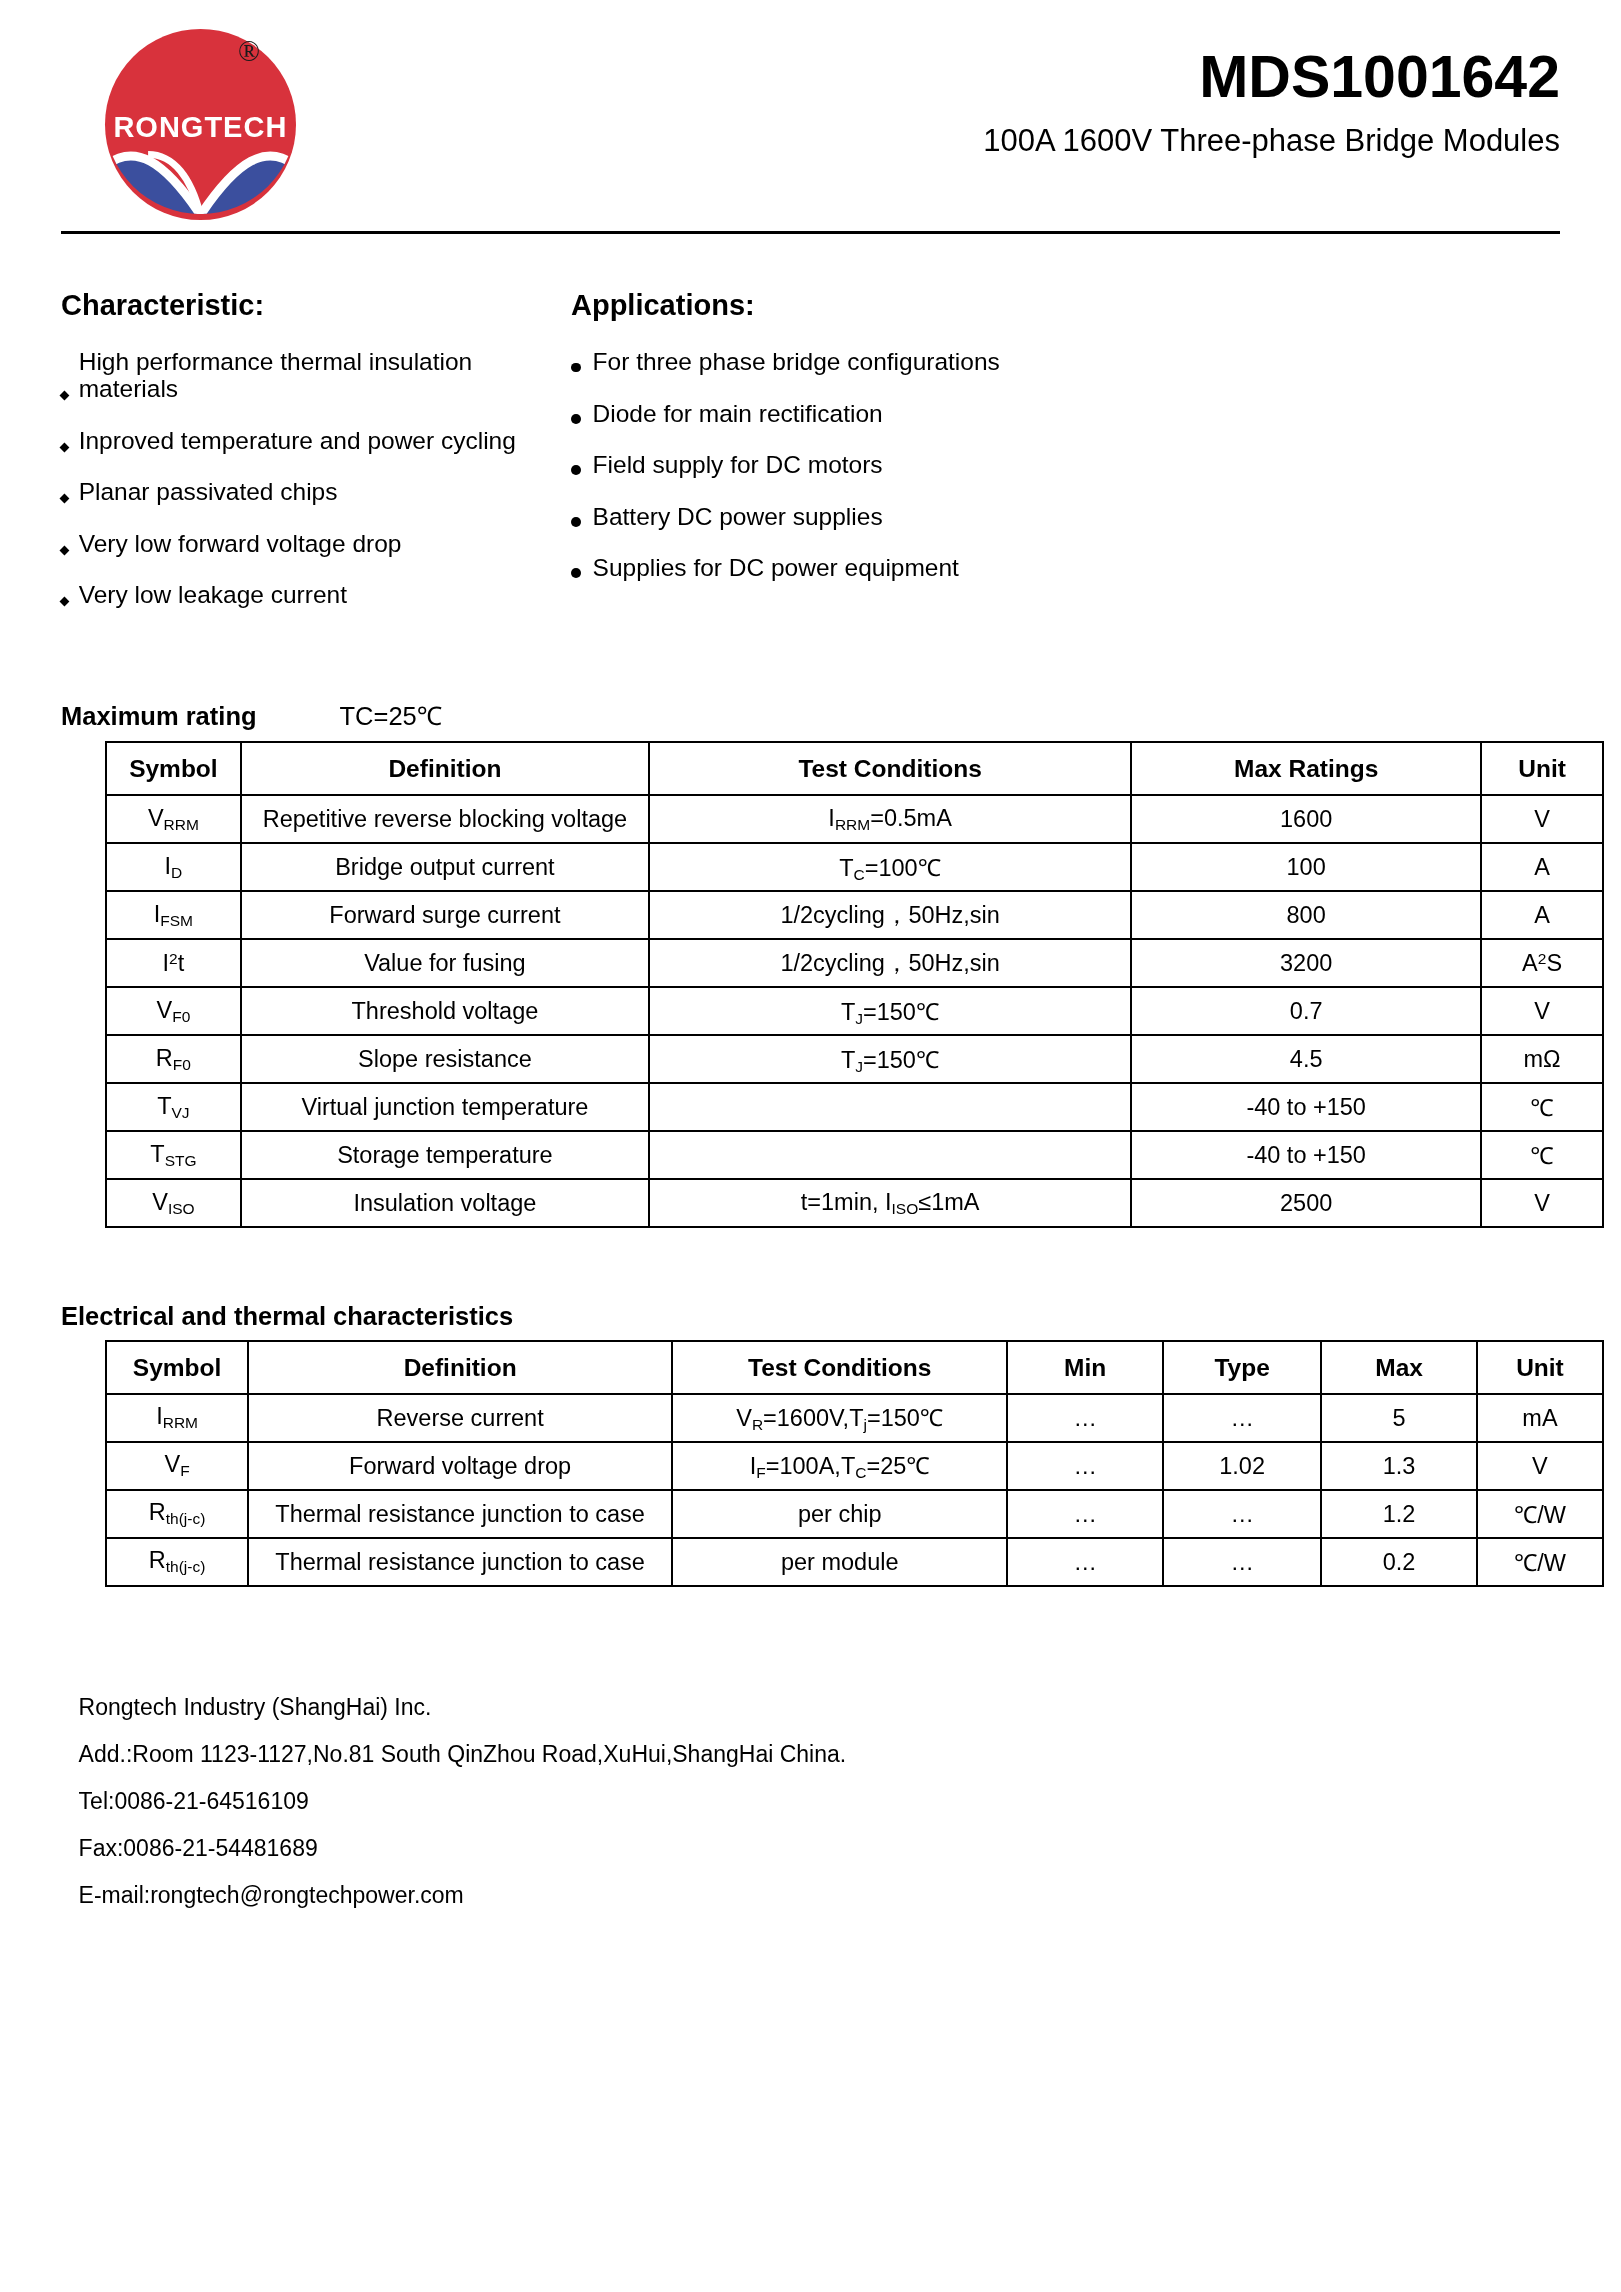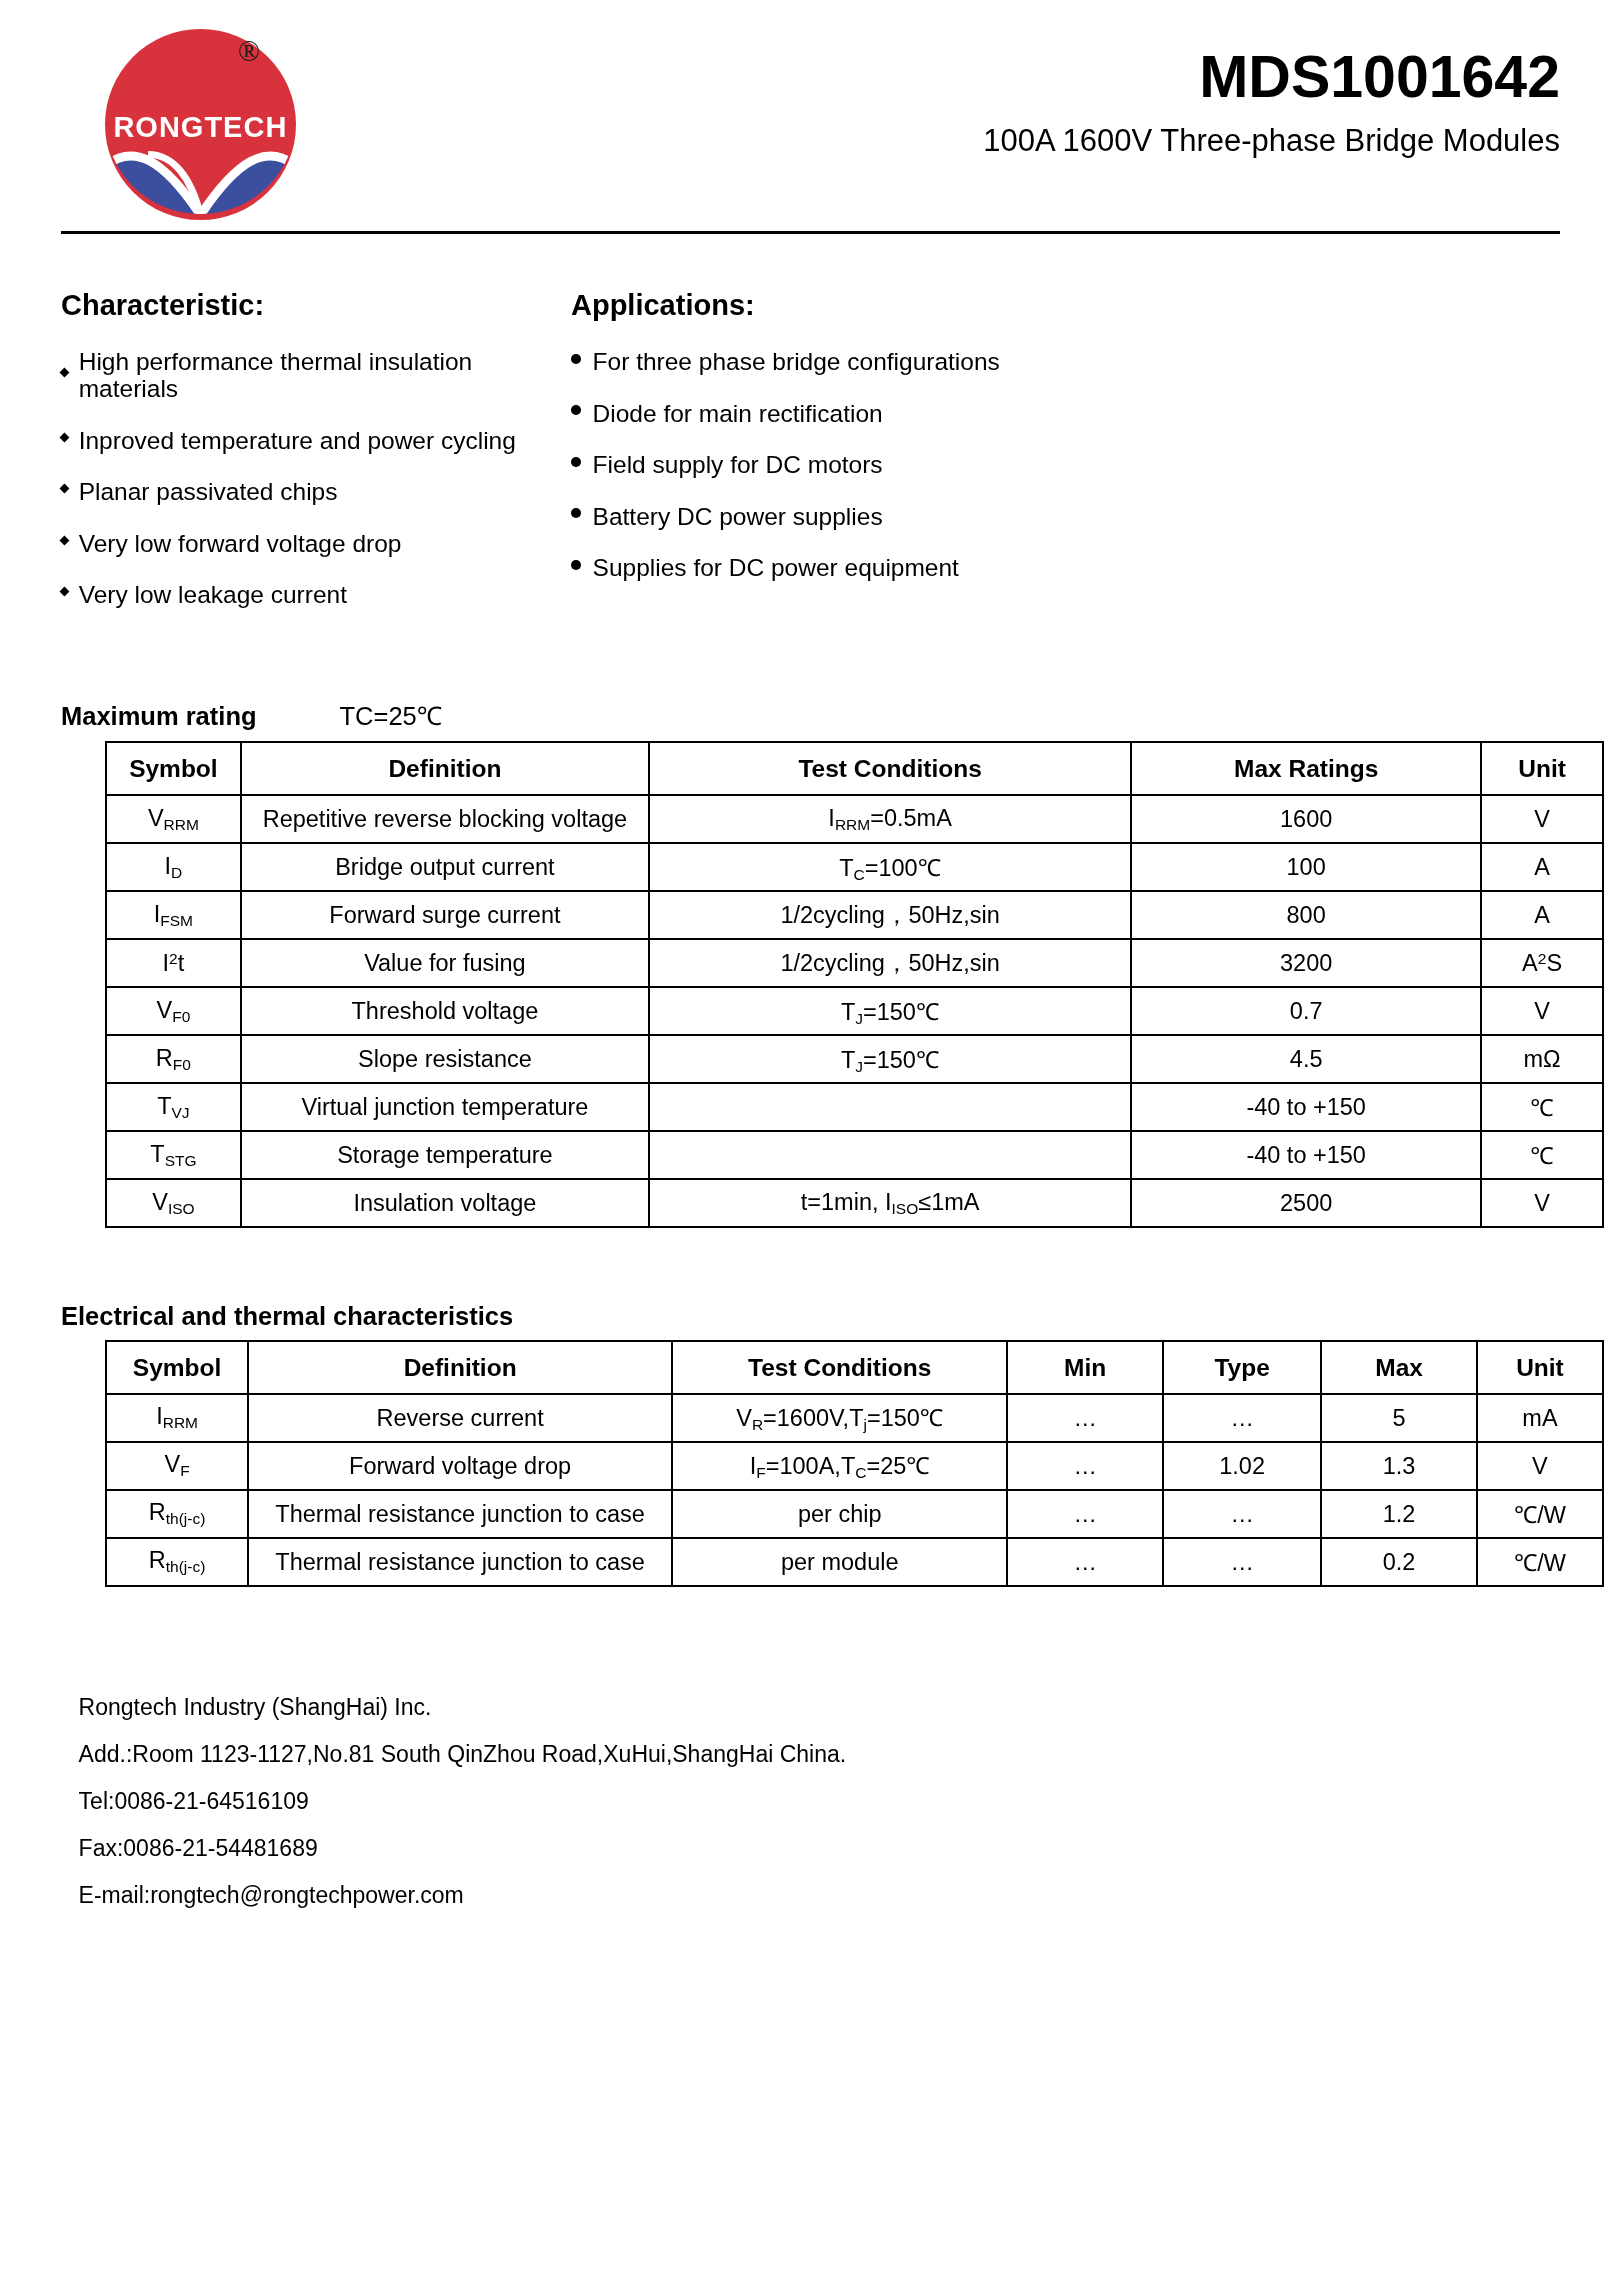--- a/index.html
+++ b/index.html
@@ -111,21 +111,21 @@
   .sec-head {
     font-size: 29px;
     font-weight: bold;
     margin-bottom: 27.4px;
   }
   .bullet-list { list-style: none; margin: 0; padding: 0; }
   .bullet-list li {
     font-size: 24.5px;
     margin-bottom: 24.5px;
     display: flex;
-    align-items: center;
+    align-items: flex-end;
     line-height: 1.1;
   }
   .bul-sm {
     display: inline-block;
     width: 6.9px; height: 6.9px;
     background: #000;
     transform: rotate(45deg);
     margin-right: 10.8px;
     flex: none;
     position: relative;

